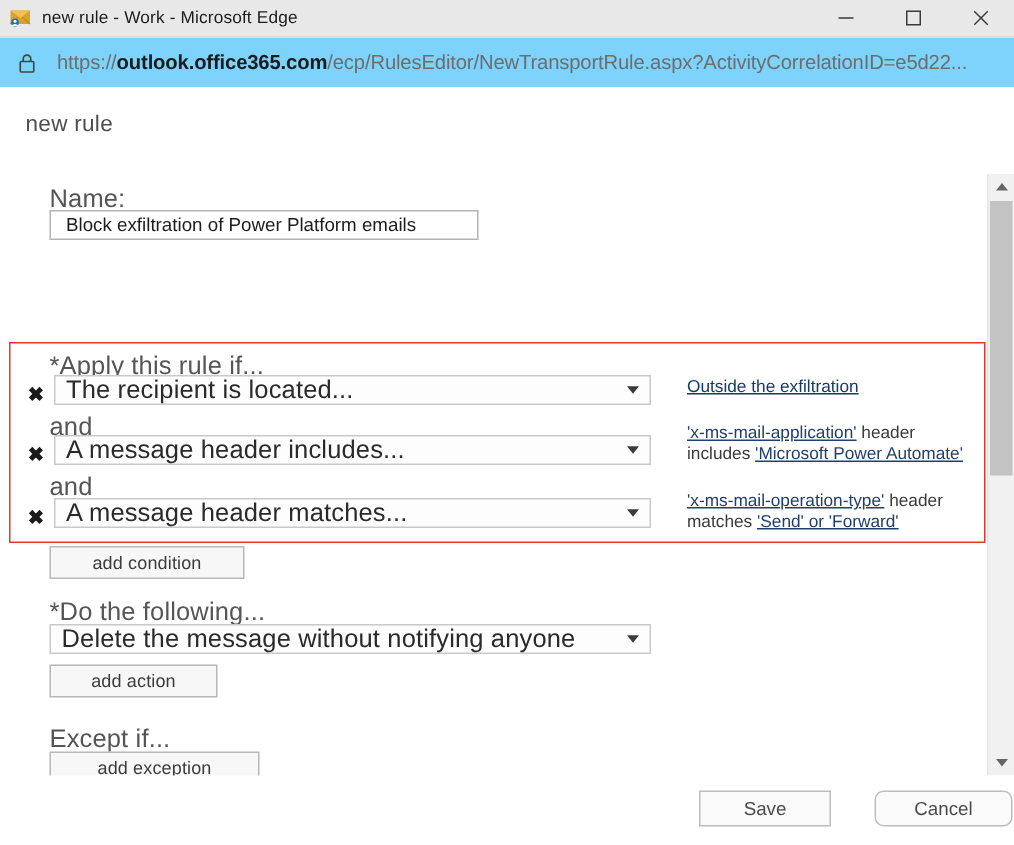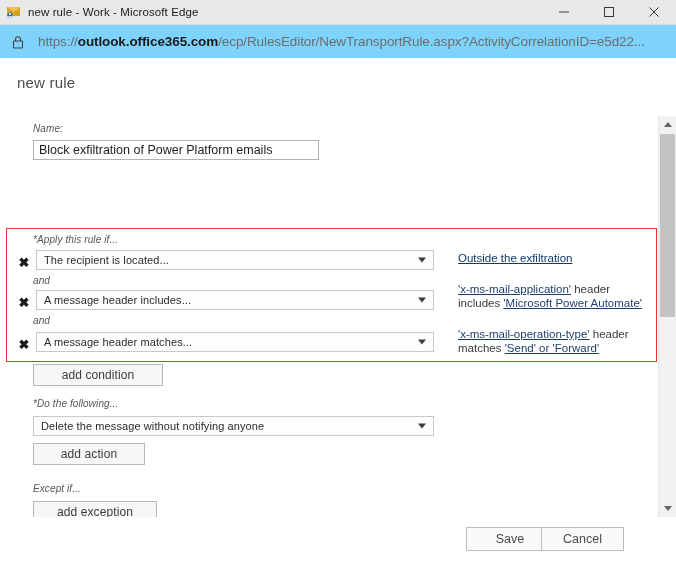--- a/index.html
+++ b/index.html
@@ -104,39 +104,38 @@
 
   .form {
     position: absolute;
     left: 0;
     top: 58px;
     right: 22px;
     bottom: 0;
   }
 
   .lbl {
-    font-size: 10px;
+    font-size: 17px;
     color: #555555;
     letter-spacing: .1px;
-    font-style: italic;
   }
 
   .row-name { position: absolute; left: 33px; top: 7px; }
   .name-input {
     position: absolute;
     left: 33px;
     top: 24px;
     width: 286px;
     height: 20px;
     border: 1px solid #b3b3b3;
     background: #fff;
     font-family: "Liberation Sans", sans-serif;
     font-size: 12.5px;
     color: #1d1d1d;
-    padding: 0 5px;
+    padding: 0 10px;
     box-sizing: border-box;
     outline: none;
   }
 
   
   .redbox {
     position: absolute;
     left: 6px;
     top: 112px;
     width: 651px;
@@ -162,21 +161,21 @@
   .and-lbl { position: absolute; left: 33px; }
 
   .ddl {
     position: absolute;
     left: 36px;
     width: 398px;
     height: 20px;
     border: 1px solid #c9c9c9;
     background: #fdfdfd;
     box-sizing: border-box;
-    font-size: 11px;
+    font-size: 17px;
     color: #2a2a2a;
     display: flex;
     align-items: center;
     padding-left: 7px;
     letter-spacing: .1px;
   }
   .ddl .caret {
     position: absolute;
     right: 7px;
     top: 50%;
@@ -213,21 +212,21 @@
     letter-spacing: .1px;
     box-sizing: border-box;
     cursor: default;
   }
 
   .btn-add-condition { left: 33px; top: 248px; width: 130px; }
   .do-lbl { position: absolute; left: 33px; top: 282px; }
   .ddl-action { left: 33px; top: 300px; width: 401px; }
   .btn-add-action { left: 33px; top: 327px; width: 112px; }
   .except-lbl { position: absolute; left: 33px; top: 367px; }
-  .btn-add-exception { left: 33px; top: 385px; width: 124px; }
+  .btn-add-exception { left: 33px; top: 385px; width: 140px; }
   .props-lbl { position: absolute; left: 33px; top: 424px; }
 
   
   .footer {
     position: absolute;
     left: 0;
     right: 0;
     bottom: 0;
     height: 46px;
     background: #ffffff;
@@ -238,21 +237,21 @@
     height: 24px;
     border: 1px solid #bdbdbd;
     background: #fafafa;
     color: #4a4a4a;
     font-family: "Liberation Sans", sans-serif;
     font-size: 12.5px;
     box-sizing: border-box;
     cursor: default;
   }
   .foot-save   { left: 466px; width: 88px; }
-  .foot-cancel { left: 541px; width: 83px; }
+  .foot-cancel { left: 583px; width: 92px; border-radius: 6px; }
 
   
   .scrollbar {
     position: absolute;
     right: 0;
     top: 58px;
     width: 17px;
     bottom: 46px;
     background: #f1f1f1;
     border-left: 1px solid #e6e6e6;

